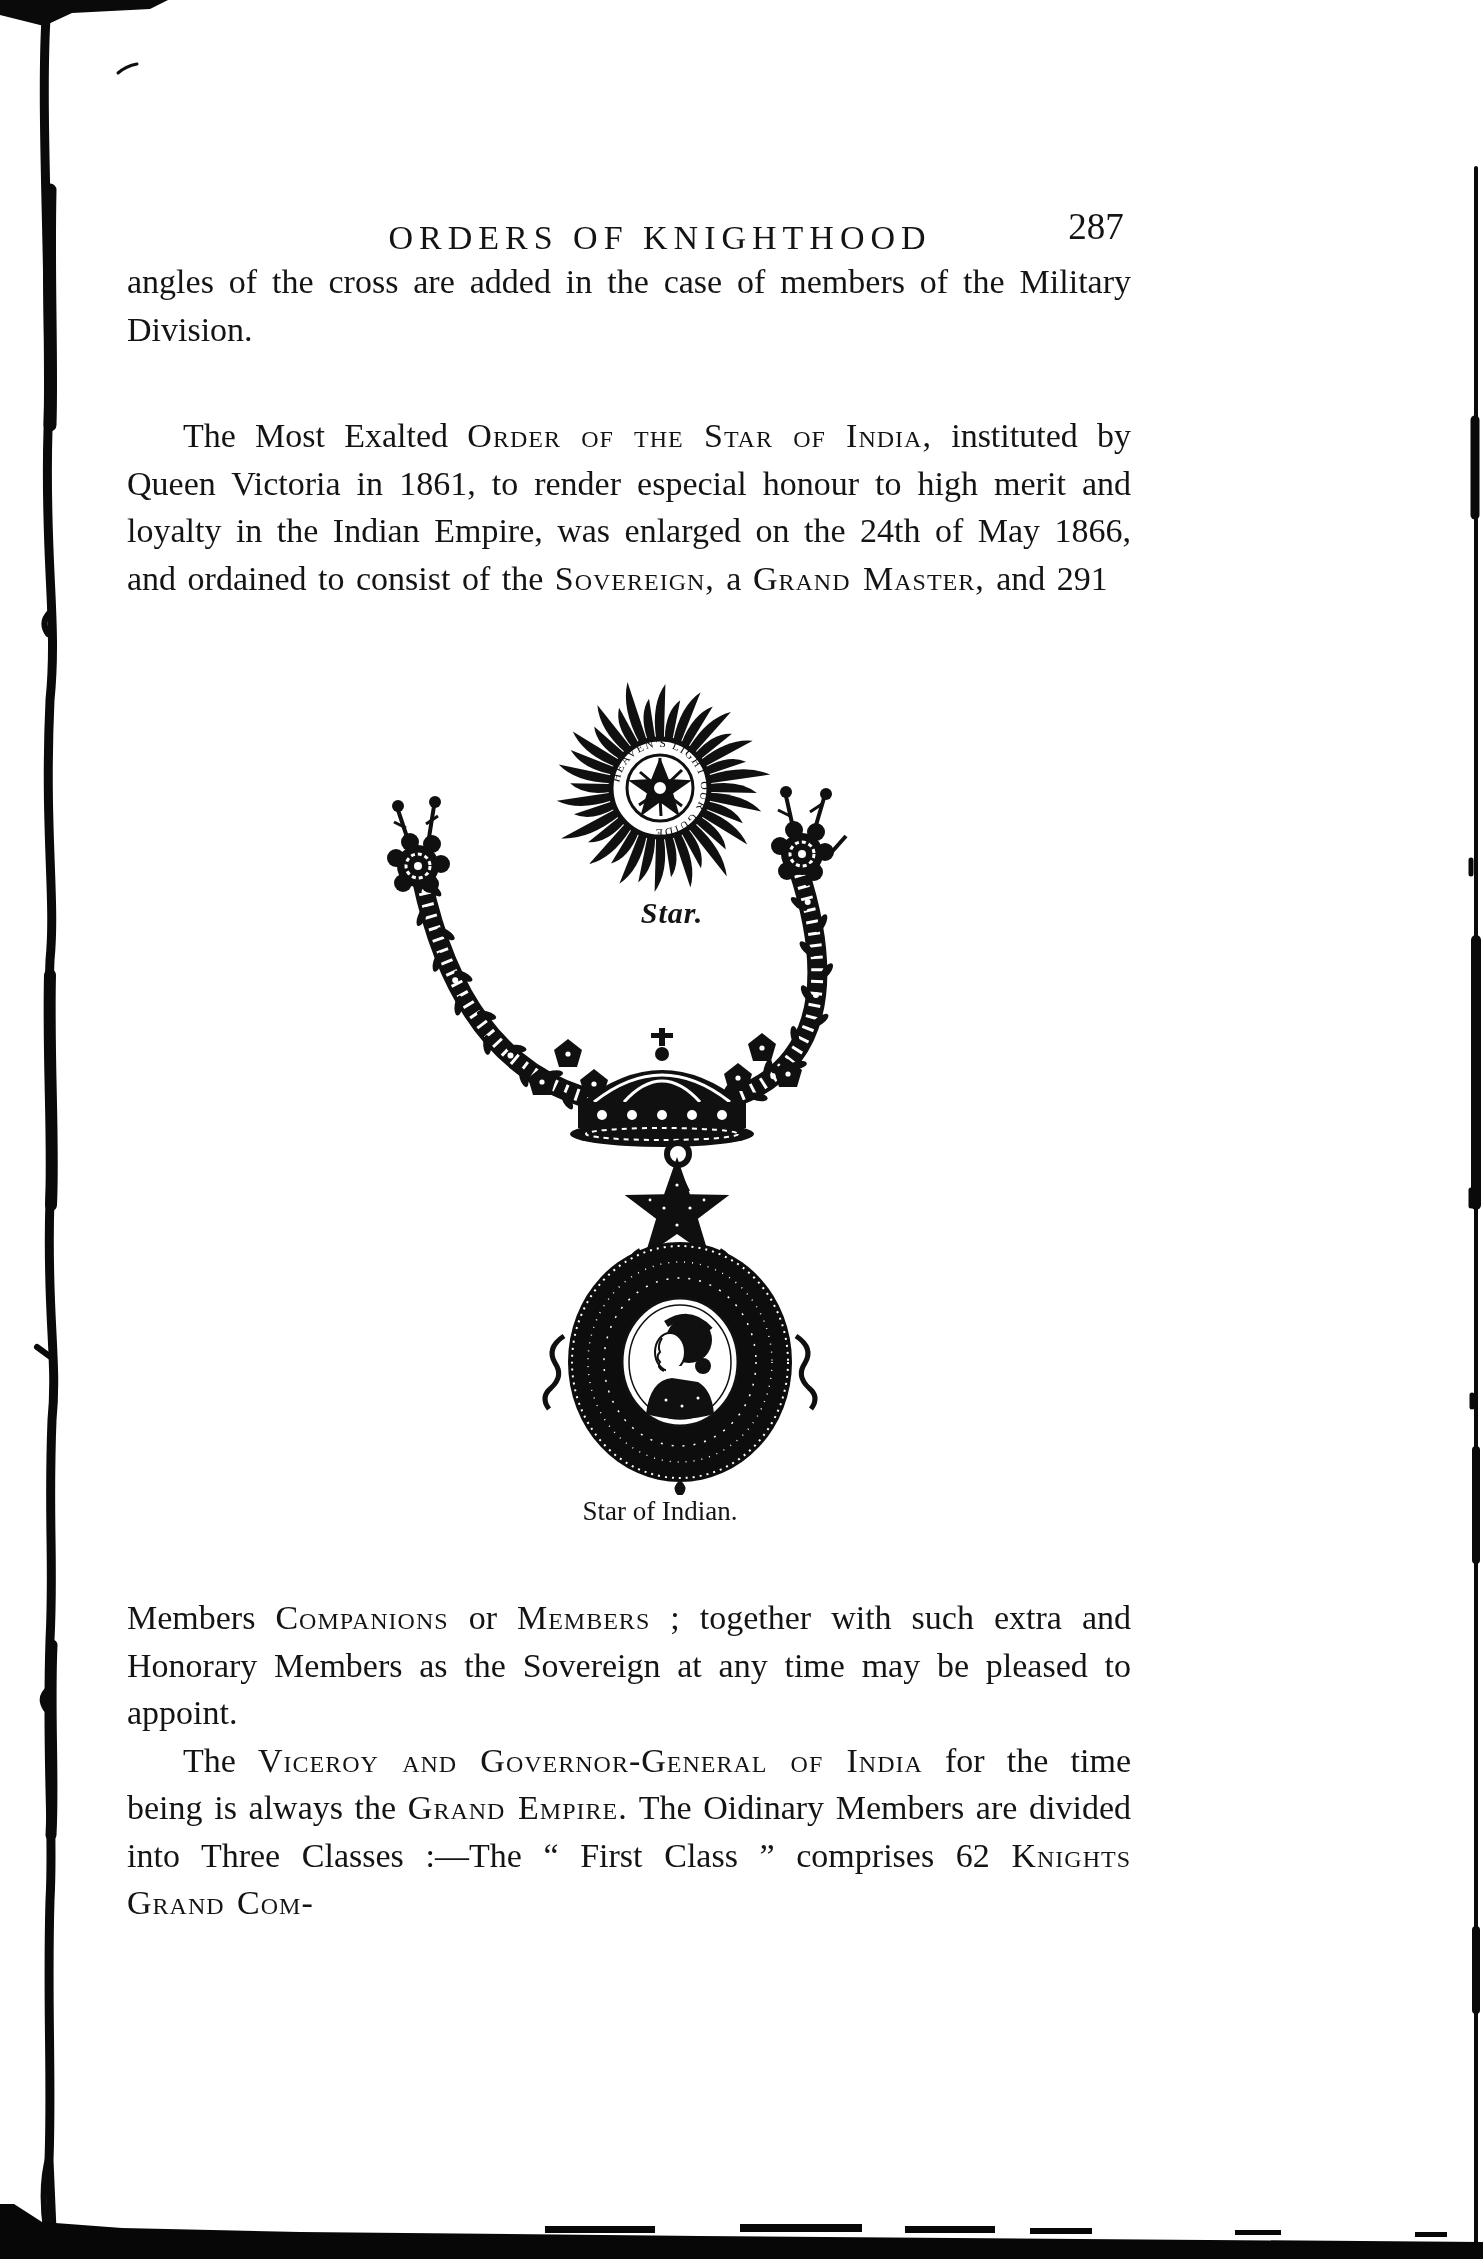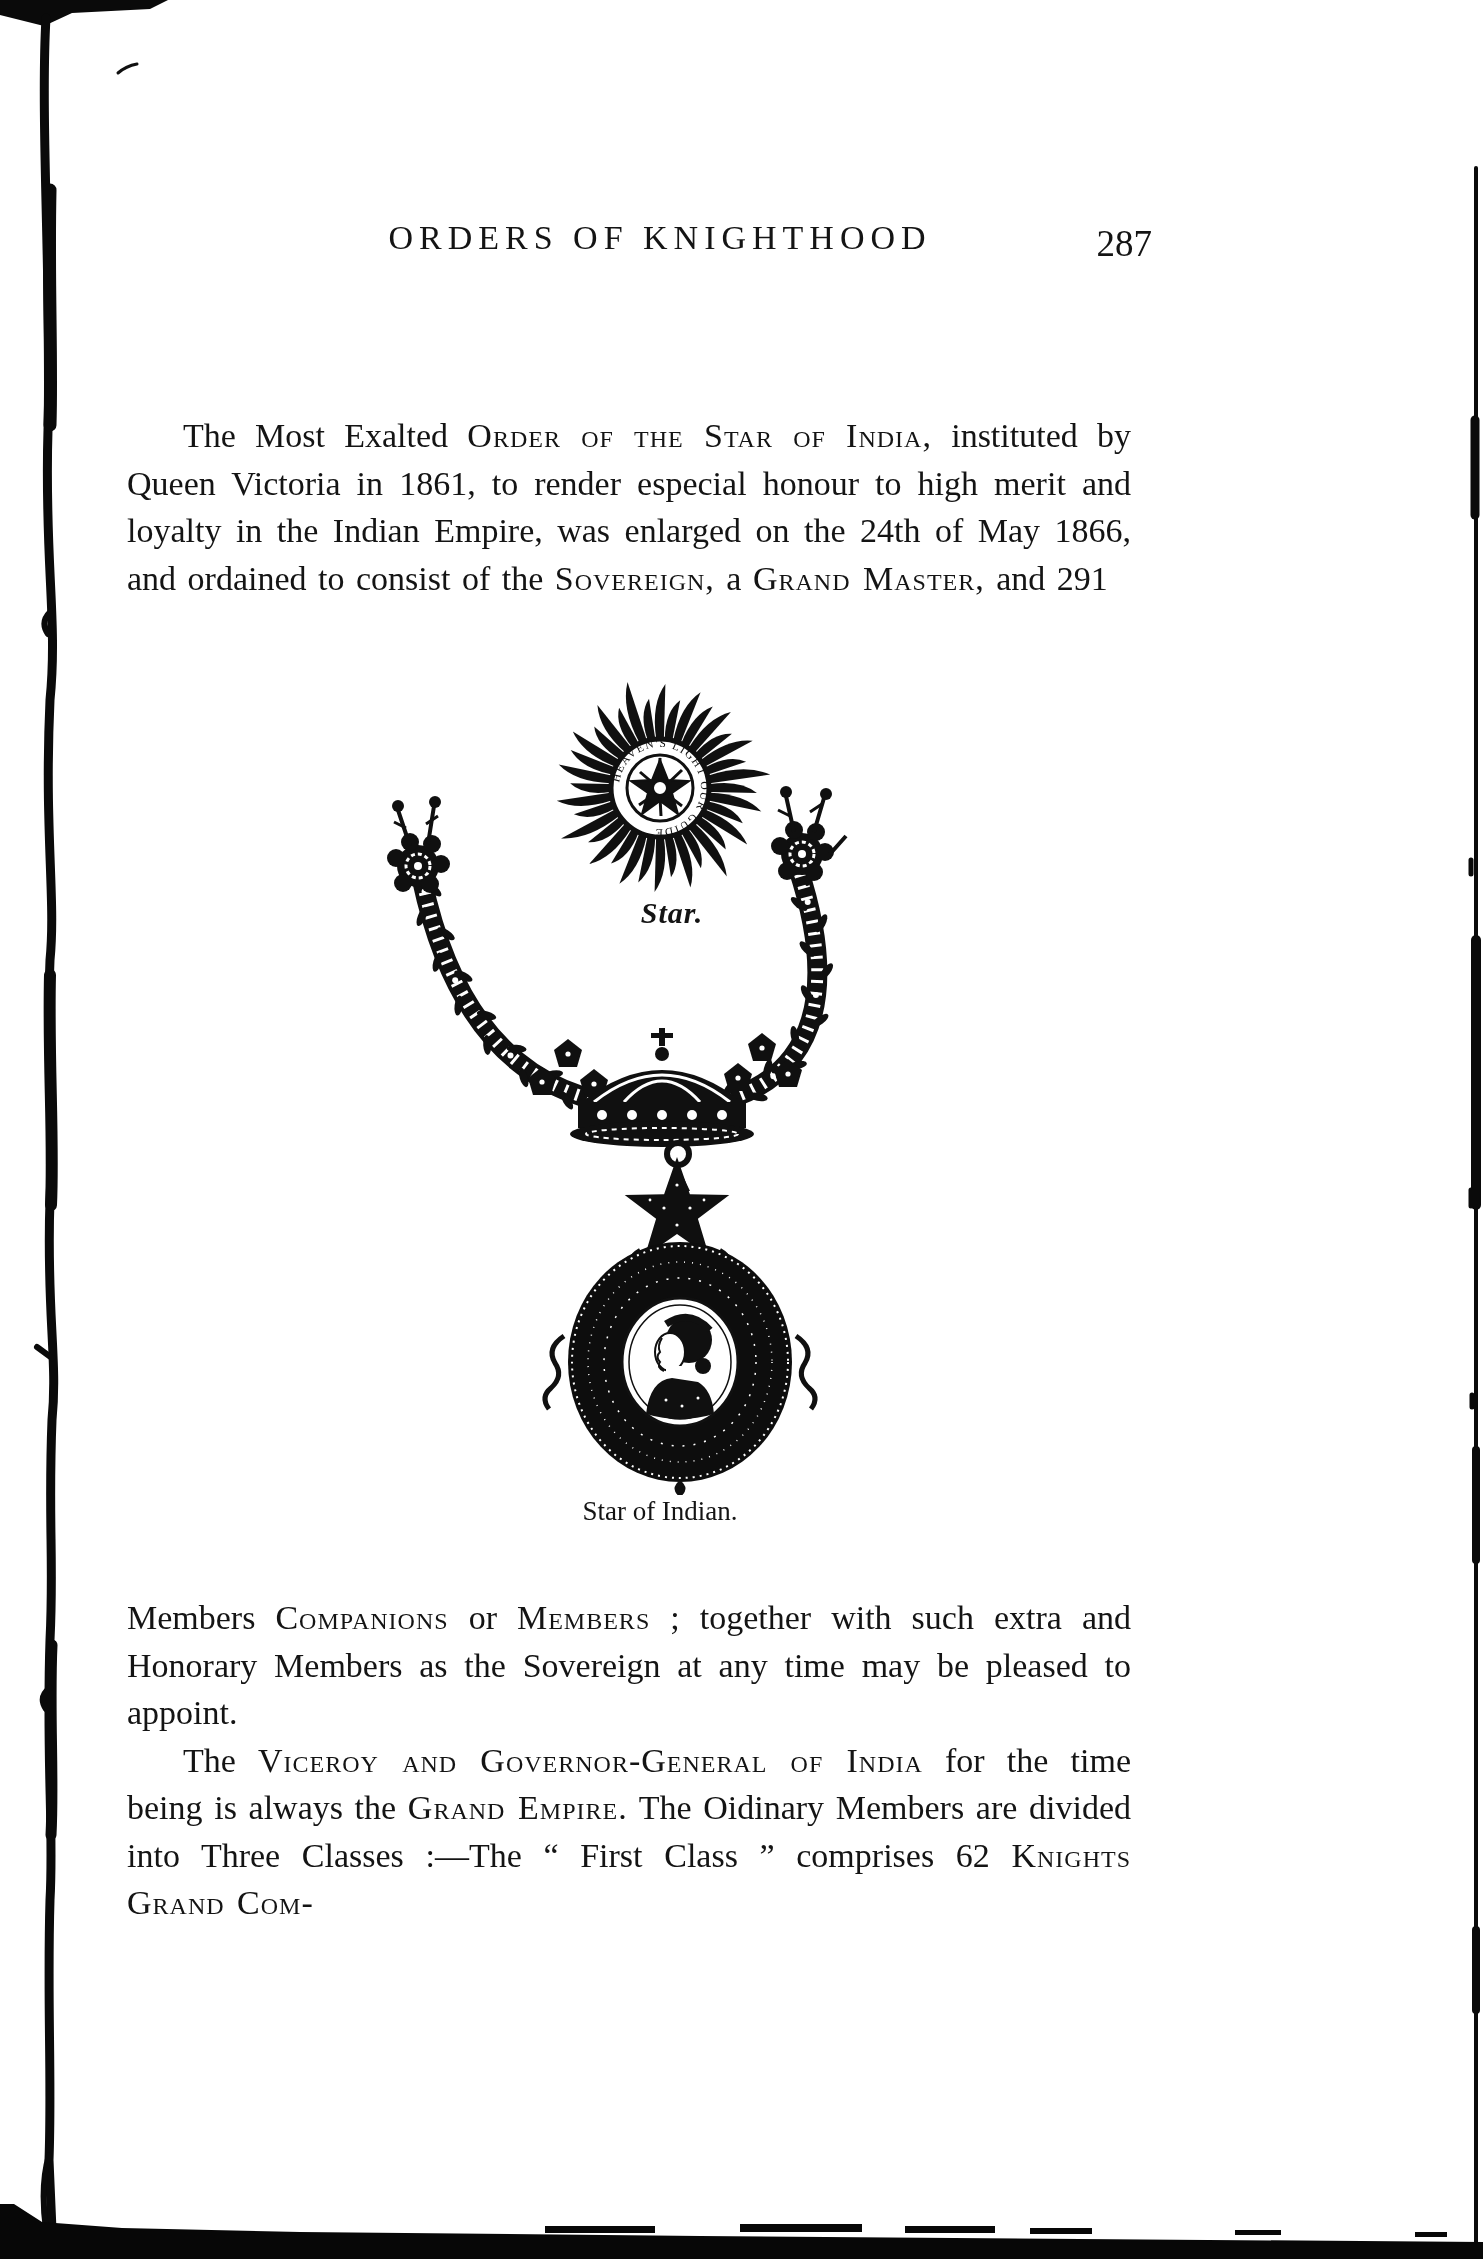--- a/index.html
+++ b/index.html
@@ -11,22 +11,22 @@
     color:#141414;
     overflow:hidden;
   }
   .abs{position:absolute;}
   .running-head{
     left:150px;top:219px;width:1020px;
     font-size:34px;letter-spacing:6px;text-align:center;
     white-space:nowrap;
   }
   .page-number{
-    left:1040px;top:222px;width:112px;
-    font-size:37px;text-align:right;
+    left:1040px;top:205px;width:112px;
+    font-size:37px;text-align:center;
   }
   .body-block{
     left:127px;width:1004px;
     font-size:34px;line-height:47.5px;
     text-align:justify;word-spacing:3px;
   }
   .para{margin:0;}
   .para.indent{text-indent:56px;}
   .sc{font-variant:small-caps;letter-spacing:1px;}
   .fig-label{
@@ -41,20 +41,23 @@
   svg{display:block;}
 </style>
 </head>
 <body>
 
 <div class="page">
 
   <div class="abs running-head">ORDERS OF KNIGHTHOOD</div>
   <div class="abs page-number">287</div>
 
+  <div class="abs body-block" style="top:258px;">
+    <p class="para"><span>angles of the cross are added in the case of members of the Military Division.</span></p>
+  </div>
 
   <div class="abs body-block" style="top:412px;">
     <p class="para indent"><span>The Most Exalted </span><span class="sc">Order of the Star of India,</span><span> instituted by Queen Victoria in 1861, to render especial honour to high merit and loyalty in the Indian Empire, was enlarged on the 24th of May 1866, and ordained to consist of the </span><span class="sc">Sovereign,</span><span> a </span><span class="sc">Grand Master,</span><span> and 291</span></p>
   </div>
 
   <div class="abs fig-label">Star.</div>
 
   <svg class="abs" style="left:310px;top:640px;" width="700" height="855" viewBox="0 0 700 855" aria-hidden="true">
 
     <g>

